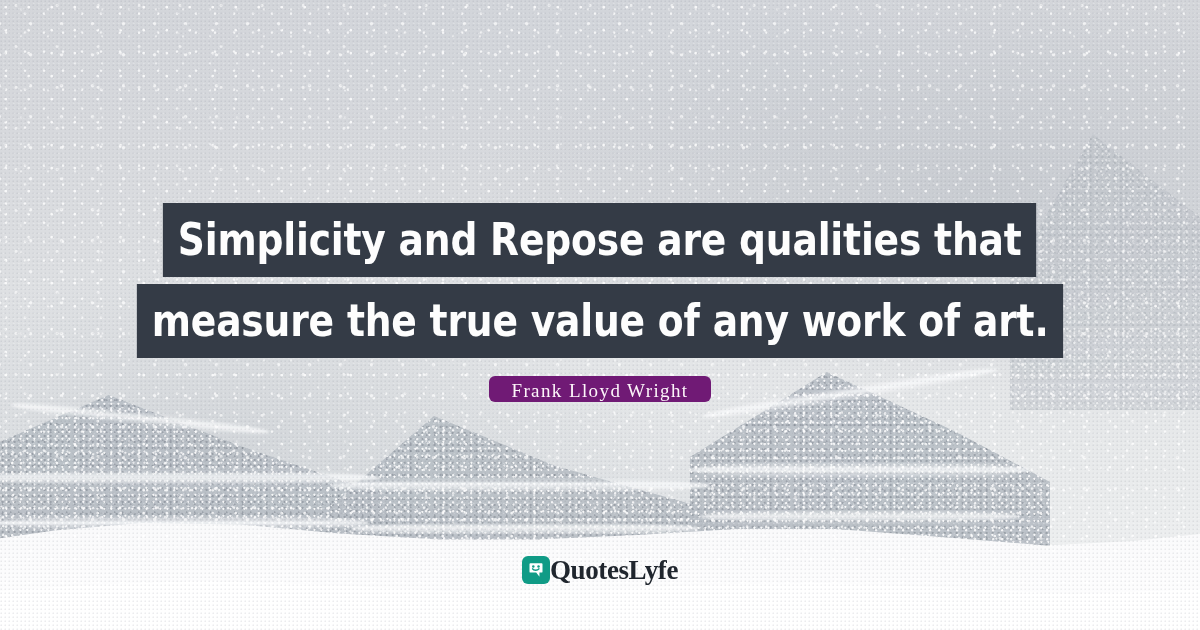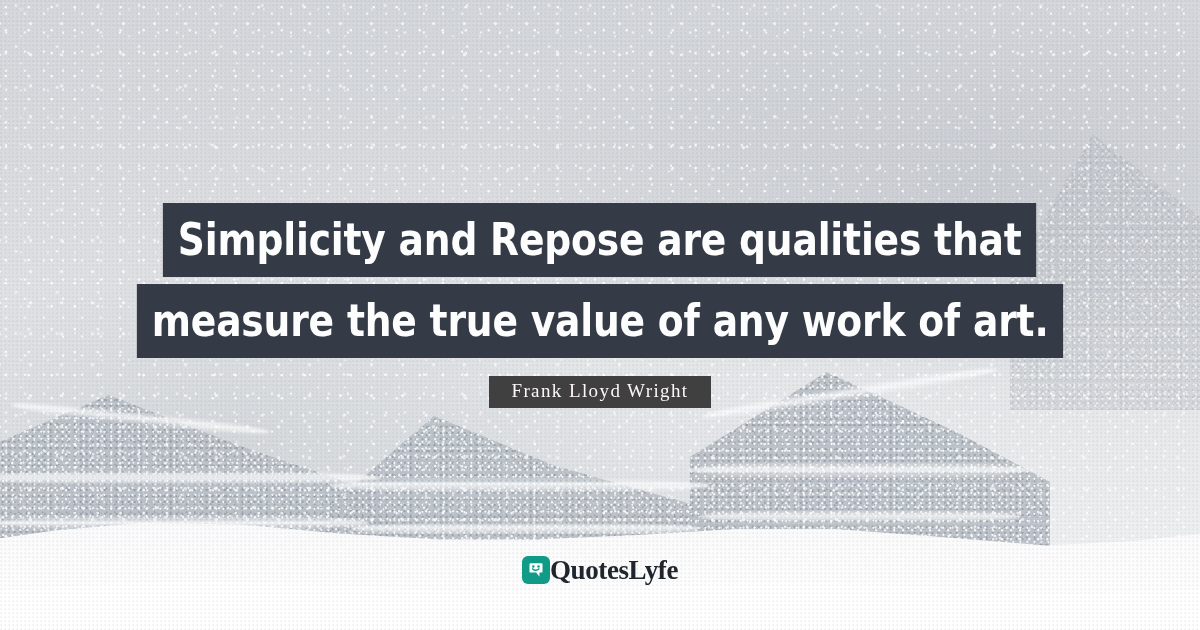--- a/index.html
+++ b/index.html
@@ -155,27 +155,28 @@
   .qline + .qline { margin-top: 7px; }
 
   
   .author-wrap {
     position: absolute;
     left: 0; right: 0; top: 376px;
     display: flex; justify-content: center;
     z-index: 5;
   }
   .author {
-    background: #404040;
+    background: #701a75;
     color: #fdf6fa;
     font-family: "Liberation Serif", "DejaVu Serif", serif;
     font-size: 19px;
     letter-spacing: 1.4px;
-    padding: 4px 22px 6px 22px;
+    padding: 4px 22px 0 22px;
     white-space: nowrap;
+    border-radius: 6px;
   }
 
   
   .footer {
     position: absolute;
     left: 0; right: 0; top: 556px;
     display: flex; align-items: center; justify-content: center;
     z-index: 5;
   }
   .logo-mark {

